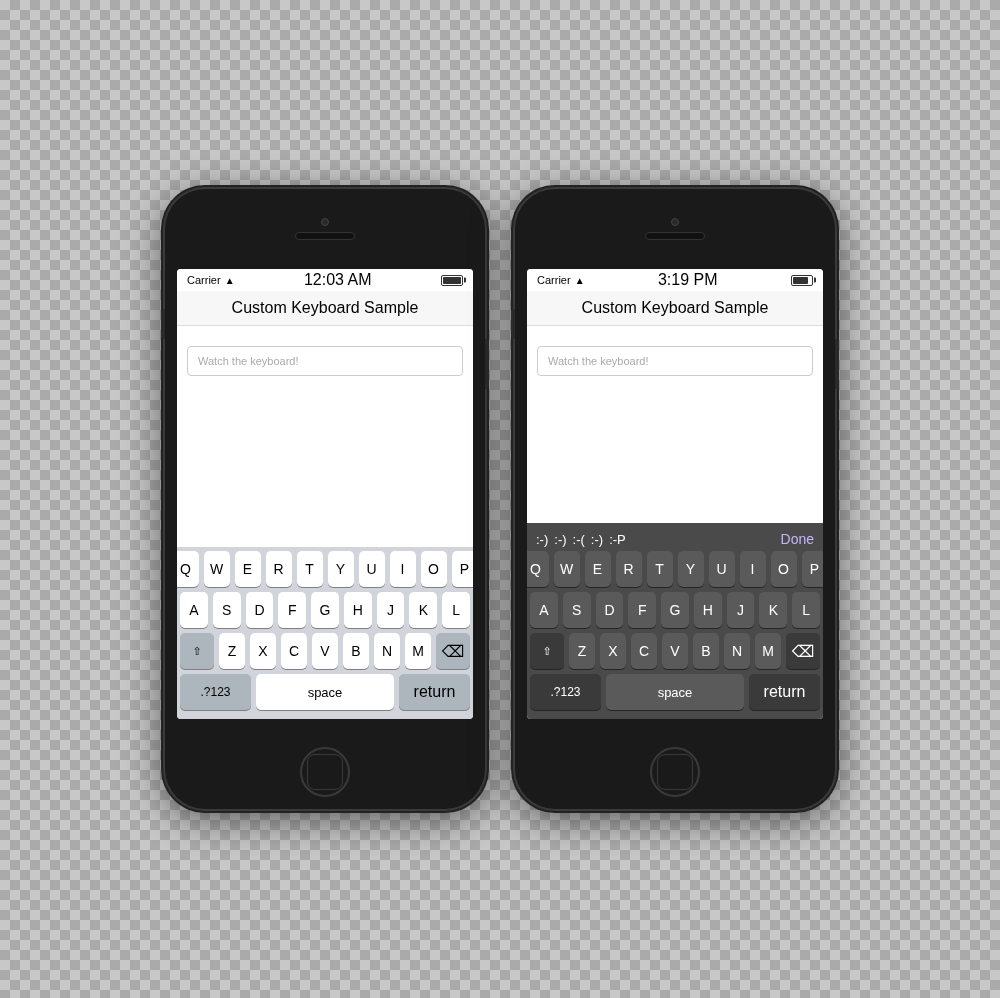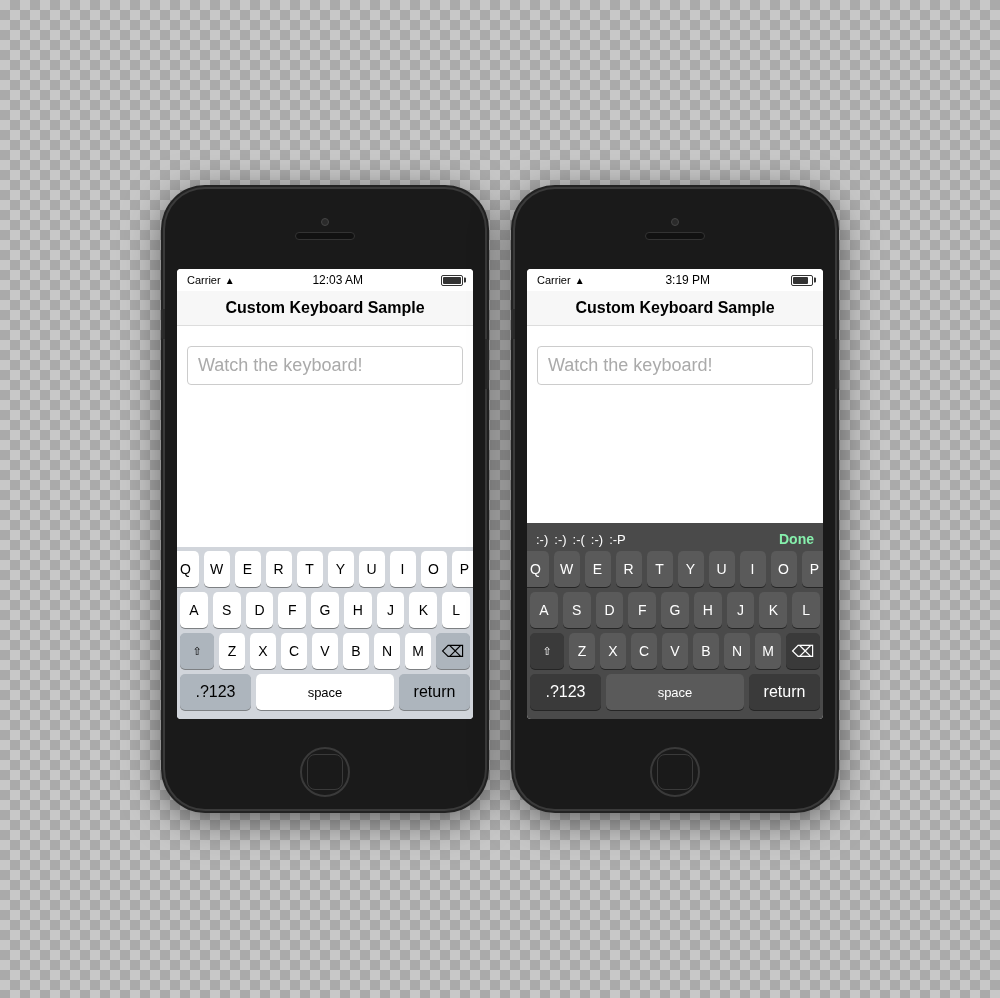--- a/index.html
+++ b/index.html
@@ -116,21 +116,21 @@
     }
 
     .status-left {
       display: flex;
       align-items: center;
       gap: 4px;
       font-size: 11px;
     }
 
     .status-center {
-      font-size: 12px;
+      font-size: 16px;
       font-weight: 500;
     }
 
     .status-right {
       display: flex;
       align-items: center;
       gap: 3px;
     }
 
     .battery-icon {
@@ -165,37 +165,37 @@
     .battery-fill.full { width: 100%; }
     .battery-fill.almost-full { width: 85%; }
 
     
     .nav-bar {
       background: #f7f7f7;
       border-bottom: 1px solid #ddd;
       padding: 8px 10px;
       text-align: center;
       font-size: 16px;
-      font-weight: 700;
+      font-weight: 400;
     }
 
     
     .screen-content {
       flex: 1;
       background: white;
       display: flex;
       flex-direction: column;
       padding: 20px 10px 10px;
     }
 
     .text-input-field {
       border: 1px solid #ccc;
       border-radius: 4px;
       padding: 8px 10px;
-      font-size: 18px;
+      font-size: 11px;
       color: #aaa;
       background: white;
     }
 
     
     .keyboard-area {
       background: #d1d5db;
       padding: 4px 3px;
     }
 
@@ -212,23 +212,23 @@
       color: white;
       font-size: 13px;
     }
 
     .emoji-bar-emojis {
       display: flex;
       gap: 6px;
     }
 
     .emoji-bar-done {
-      color: #86efac;
+      color: #c4b5fd;
       font-size: 14px;
-      font-weight: 700;
+      font-weight: 400;
     }
 
     
     .kb-row {
       display: flex;
       justify-content: center;
       gap: 5px;
       margin-bottom: 5px;
     }
 
@@ -276,21 +276,21 @@
 
     .kb-key.return-key {
       flex: 1.8;
       max-width: none;
       font-size: 16px;
     }
 
     .kb-key.numbers-key {
       flex: 1.8;
       max-width: none;
-      font-size: 16px;
+      font-size: 12px;
     }
 
     .kb-key.shift-key {
       flex: 1.4;
       max-width: none;
     }
 
     .kb-key.delete-key {
       flex: 1.4;
       max-width: none;

